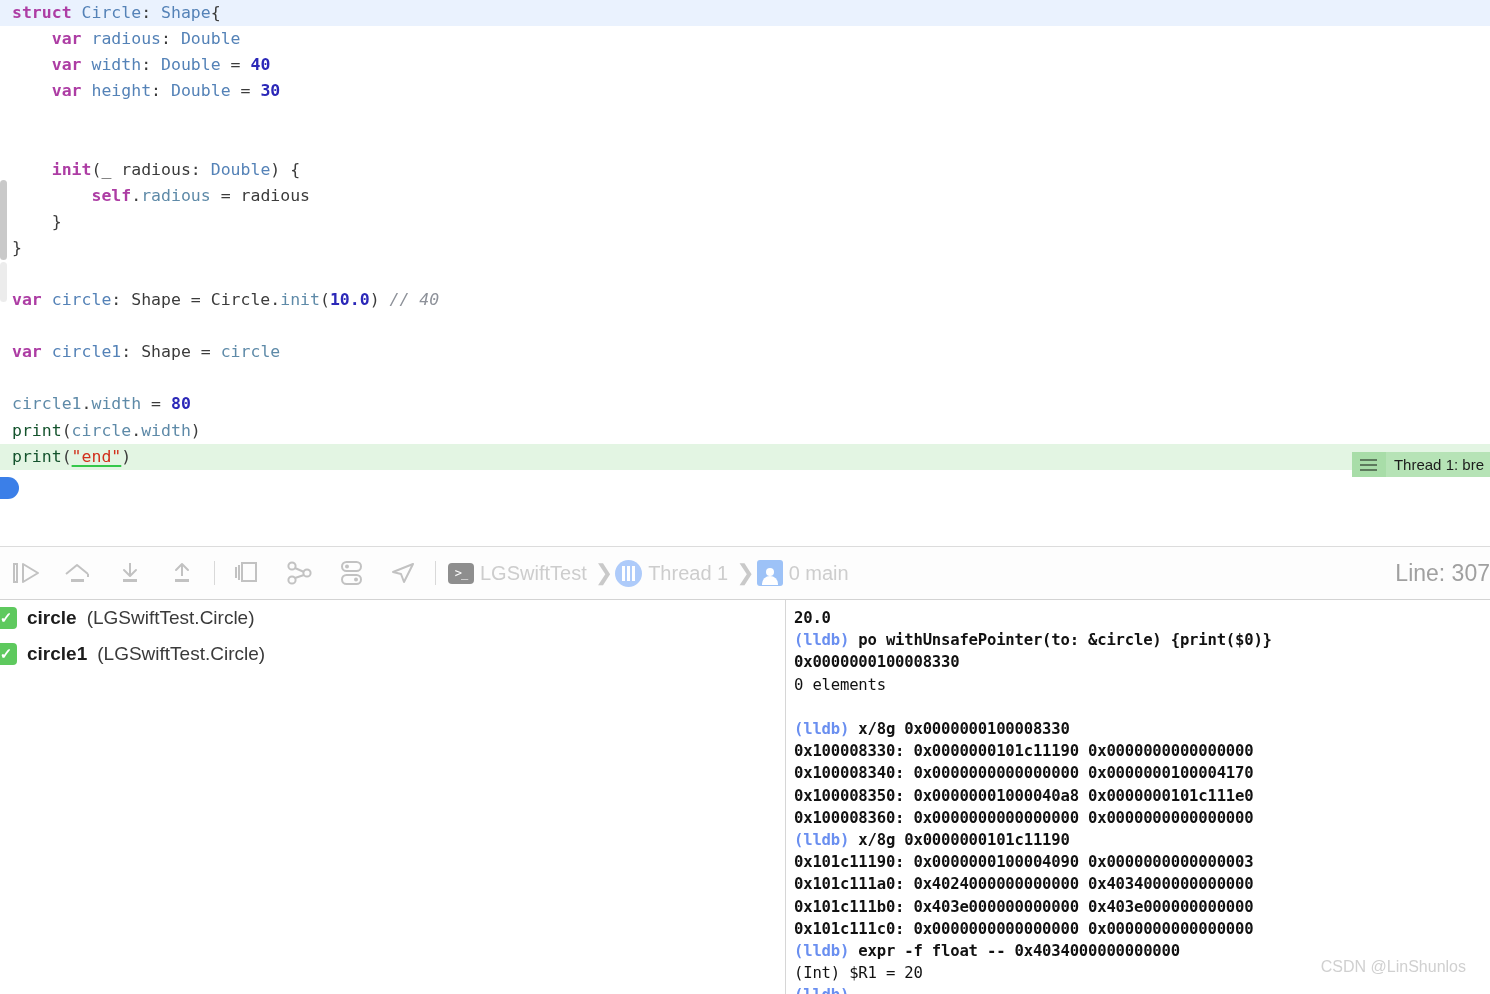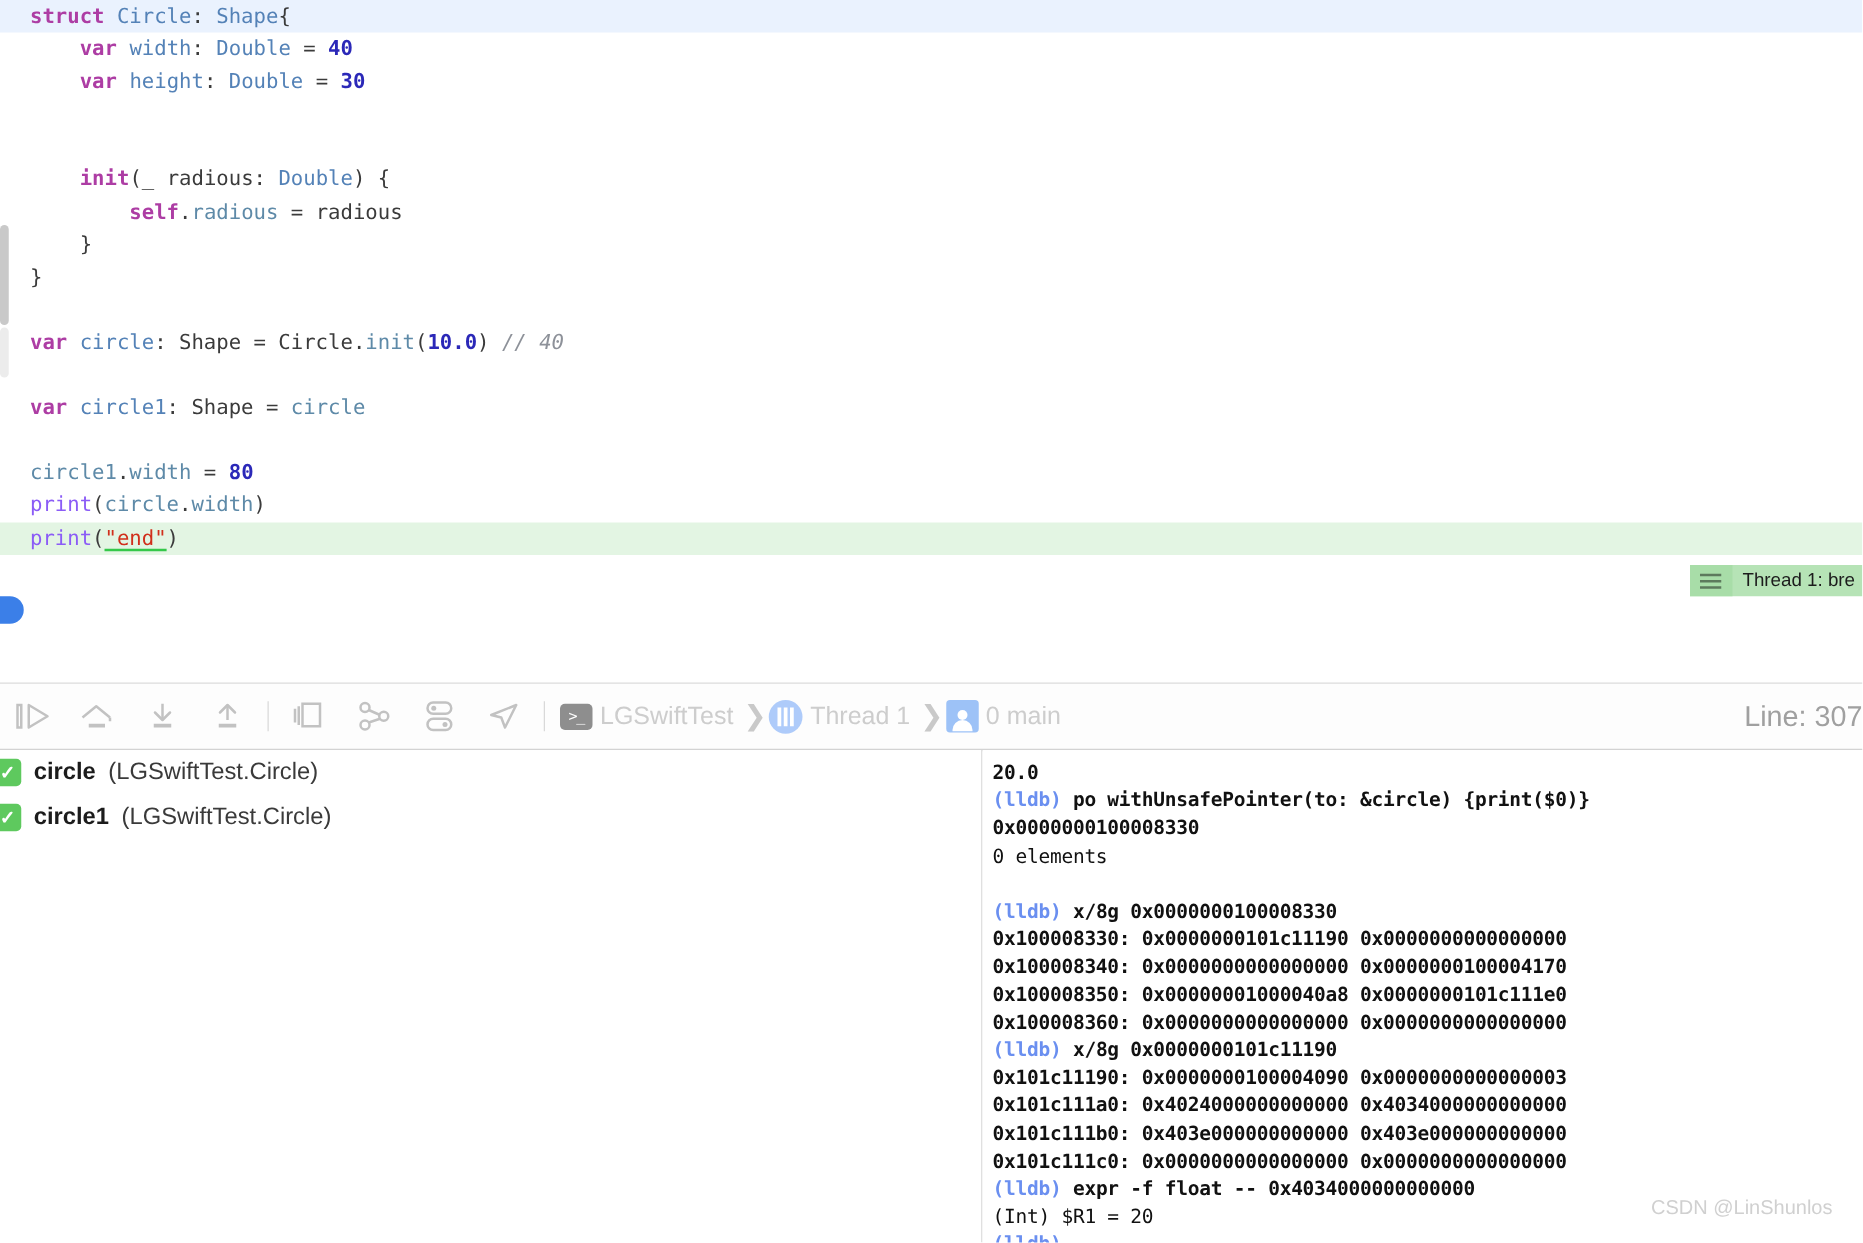--- a/index.html
+++ b/index.html
@@ -17,30 +17,30 @@
     background:#fff; overflow:hidden;
   }
   .code-line {
     position: relative;
     height: 26.1px;
     line-height: 26.1px;
     font-family: "DejaVu Sans Mono", monospace;
     font-size: 16.5px;
     white-space: pre;
     color: #3b3b3b;
-    padding-left: 24px;
+    padding-left: 12px;
   }
   .code-line.hl-blue { background:#eaf2fe; }
   .code-line.hl-green { background:#e3f5e3; }
 
   .kw   { color:#ad3da4; font-weight:bold; }
   .type { color:#5482b7; }
   .num  { color:#2b28b8; font-weight:bold; }
   .plain{ color:#3b3b3b; }
-  .fn   { color:#8b5cf6; }
+  .fn   { color:#14532d; }
   .prop { color:#5e8aa8; }
   .cmt  { color:#8d9199; font-style:italic; }
   .str  { color:#d12f1b; text-decoration: underline; text-decoration-color:#34c84a;
           text-underline-offset: 3px; text-decoration-thickness:2px; }
   .selfkw { color:#ad3da4; font-weight:bold; }
 
   
   #fold-indicator {
     position:absolute; left:0; top:180px; width:7px; height:80px;
     background:#c9c9c9; border-radius:4px;
@@ -150,20 +150,21 @@
   }
 </style>
 </head>
 <body>
 
 <div id="app">
 
   <div id="editor">
     <div id="code-lines">
         <div class="code-line hl-blue"><span class="kw">struct </span><span class="type">Circle</span><span class="plain">: </span><span class="type">Shape</span><span class="plain">{</span></div>
+        <div class="code-line"><span class="plain">    </span><span class="kw">var </span><span class="type">radious</span><span class="plain">: </span><span class="type">Double</span></div>
         <div class="code-line"><span class="plain">    </span><span class="kw">var </span><span class="type">width</span><span class="plain">: </span><span class="type">Double</span><span class="plain"> = </span><span class="num">40</span></div>
         <div class="code-line"><span class="plain">    </span><span class="kw">var </span><span class="type">height</span><span class="plain">: </span><span class="type">Double</span><span class="plain"> = </span><span class="num">30</span></div>
         <div class="code-line">&nbsp;</div>
         <div class="code-line">&nbsp;</div>
         <div class="code-line"><span class="plain">    </span><span class="kw">init</span><span class="plain">(_ radious: </span><span class="type">Double</span><span class="plain">) {</span></div>
         <div class="code-line"><span class="plain">        </span><span class="selfkw">self</span><span class="plain">.</span><span class="prop">radious</span><span class="plain"> = radious</span></div>
         <div class="code-line"><span class="plain">    }</span></div>
         <div class="code-line"><span class="plain">}</span></div>
         <div class="code-line">&nbsp;</div>
         <div class="code-line"><span class="kw">var </span><span class="type">circle</span><span class="plain">: Shape = Circle.</span><span class="prop">init</span><span class="plain">(</span><span class="num">10.0</span><span class="plain">) </span><span class="cmt">// 40</span></div>

